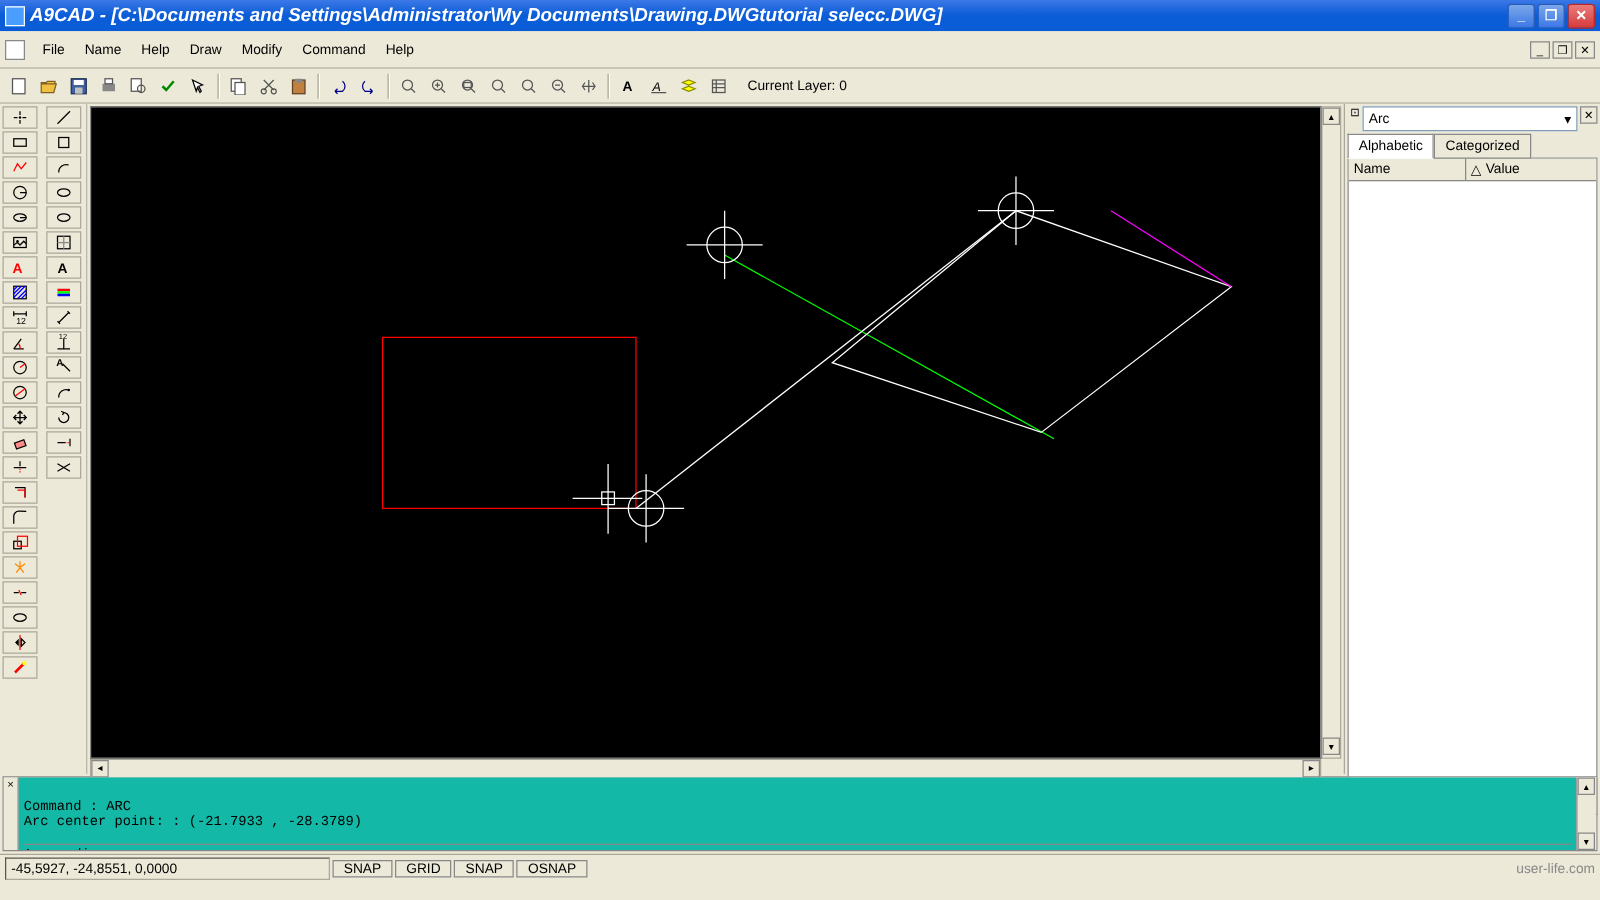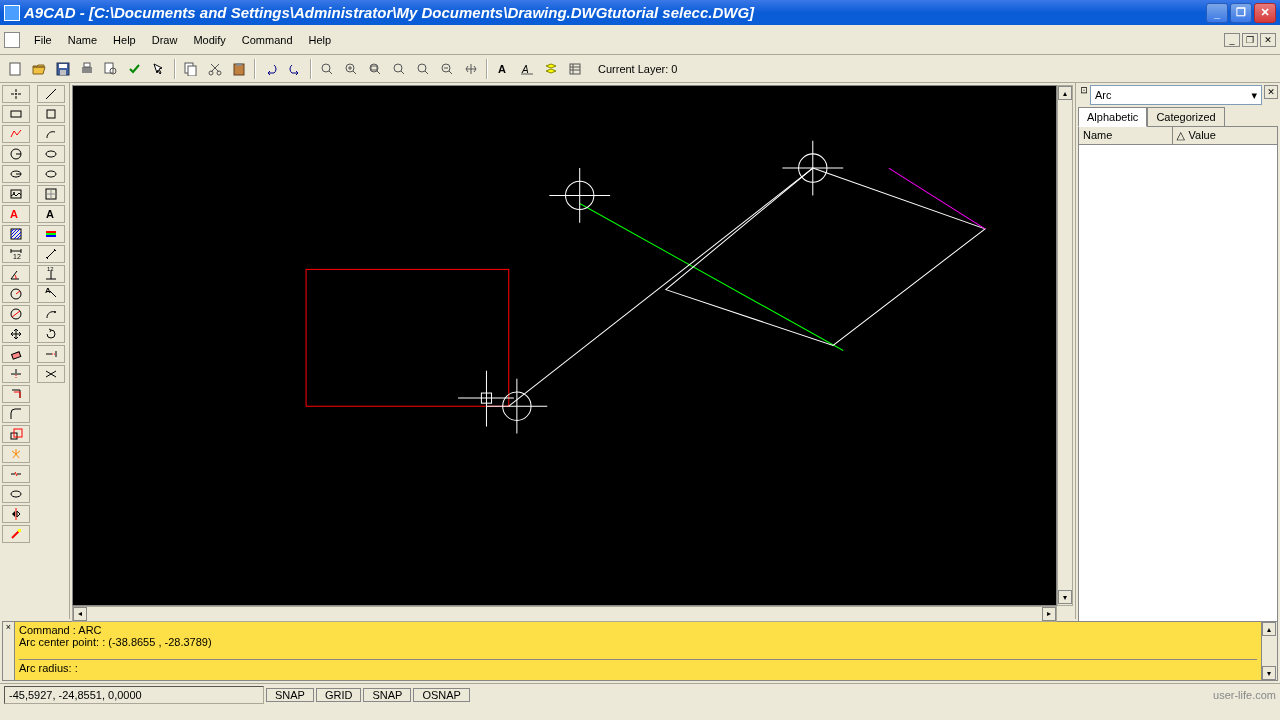--- a/index.html
+++ b/index.html
@@ -51,21 +51,21 @@
 .prop-tabs { display: flex; margin-top: 2px; }
 .prop-tab { padding: 3px 8px; border: 1px solid #888; background: #ece9d8; cursor: pointer; font-size: 11px; }
 .prop-tab.active { background: white; border-bottom: 1px solid white; }
 .prop-grid { border: 1px solid #888; background: white; height: 496px; margin-top: -1px; }
 .prop-grid-hdr { display: flex; background: #ece9d8; border-bottom: 1px solid #888; }
 .prop-grid-hdr > div { flex: 1; padding: 2px 4px; border-right: 1px solid #888; }
 
 
 .cmd-area { height: 60px; border: 1px solid #888; margin: 2px; display: flex; }
 .cmd-close { width: 12px; background: #ece9d8; border-right: 1px solid #888; font-size: 9px; text-align: center; cursor: pointer; }
-.cmd-text { flex: 1; background: #fde047; padding: 2px 4px; font-family: Liberation Sans, sans-serif; font-size: 11px; overflow: hidden; }
+.cmd-text { flex: 1; background: #14b8a6; padding: 18px 4px; font-family: Liberation Mono, monospace; font-size: 11px; overflow: hidden; }
 .cmd-history { border-bottom: 1px solid #888; padding-bottom: 2px; margin-bottom: 2px; height: 36px; }
 .cmd-vscroll { width: 16px; background: #ece9d8; border-left: 1px solid #888; display: flex; flex-direction: column; justify-content: space-between; }
 
 
 .statusbar { height: 22px; background: #ece9d8; display: flex; align-items: center; padding: 0 4px; border-top: 1px solid #aca899; }
 .coords { width: 260px; padding: 2px 4px; border: 1px inset #aca899; }
 .status-btn { padding: 0 8px; border: 1px solid #888; margin-left: 2px; cursor: pointer; background: #ece9d8; }
 .watermark { margin-left: auto; color: #888; }
 
 
@@ -542,21 +542,21 @@
     </div>
     <div style="height:30px; background:#ece9d8; border:1px solid #888; border-top:none;"></div>
   </div>
 </div>
 
 <div class="cmd-area">
   <div class="cmd-close">×</div>
   <div class="cmd-text">
     <div class="cmd-history">
       <div>Command : ARC</div>
-      <div>Arc center point: : (-38.8655 , -28.3789)</div>
+      <div>Arc center point: : (-21.7933 , -28.3789)</div>
     </div>
     <div>Arc radius: :</div>
   </div>
   <div class="cmd-vscroll">
     <div class="scroll-btn">▴</div>
     <div class="scroll-btn">▾</div>
   </div>
 </div>
 
 <div class="statusbar">

